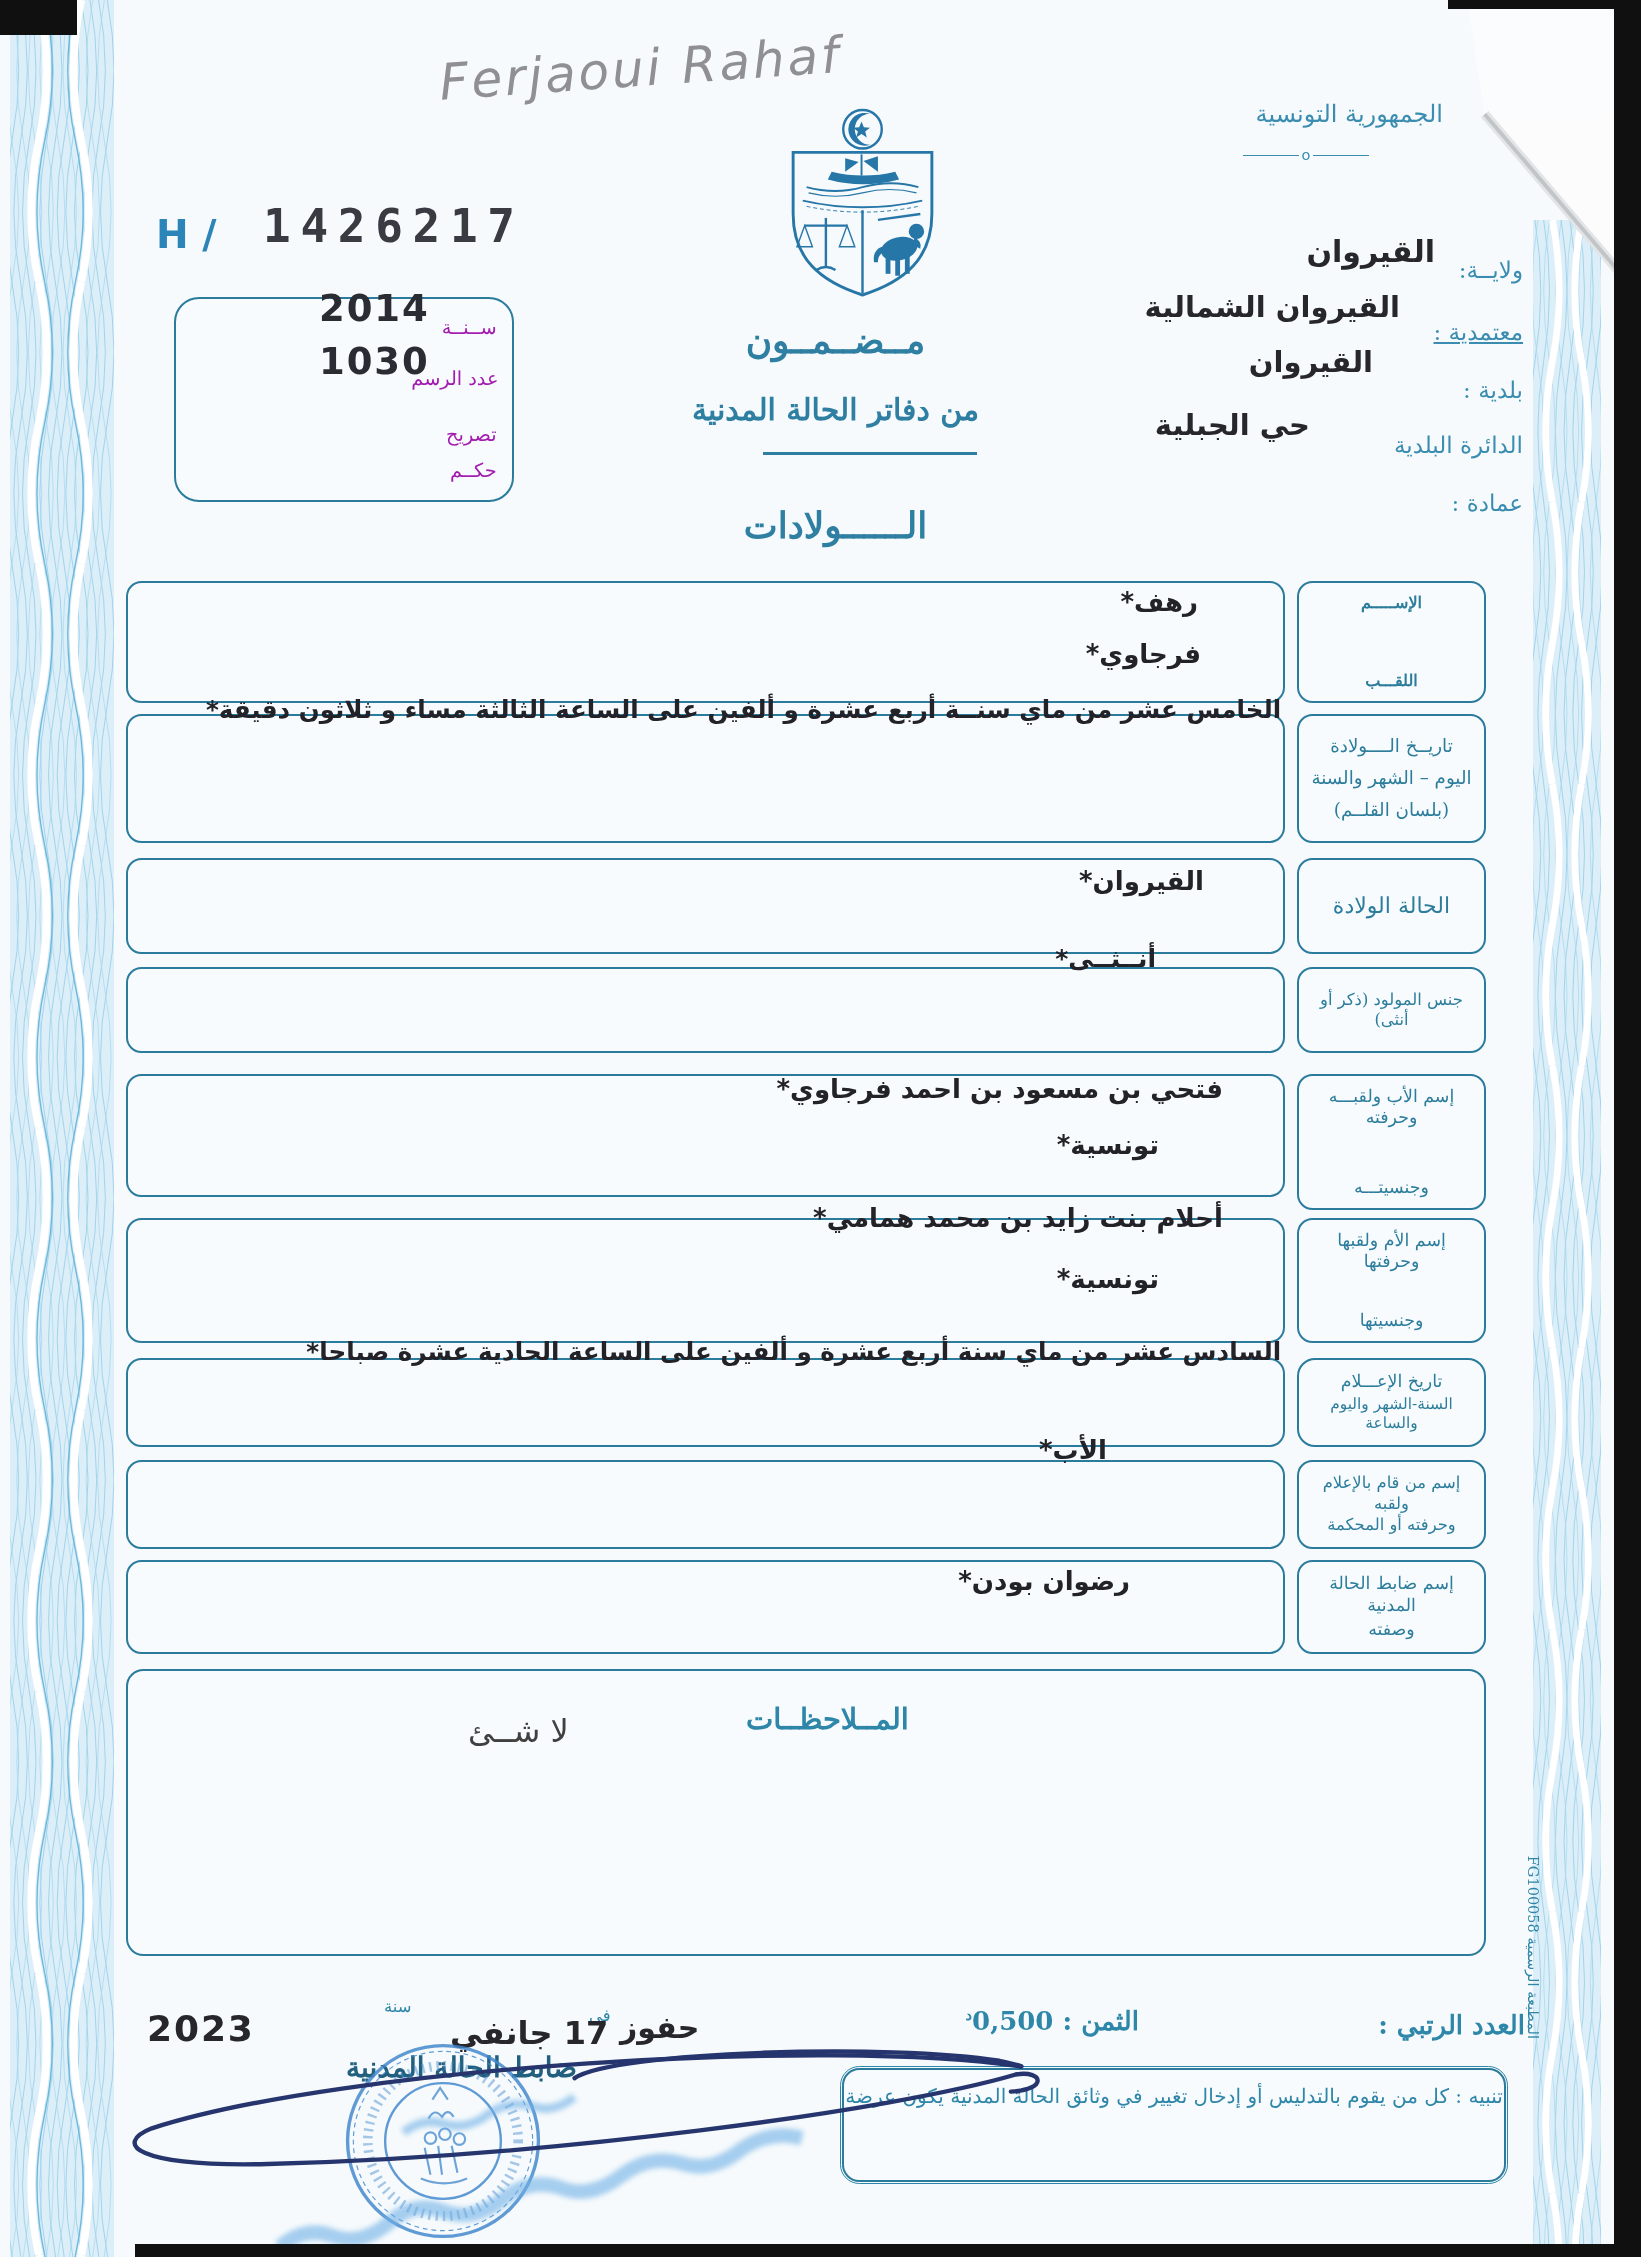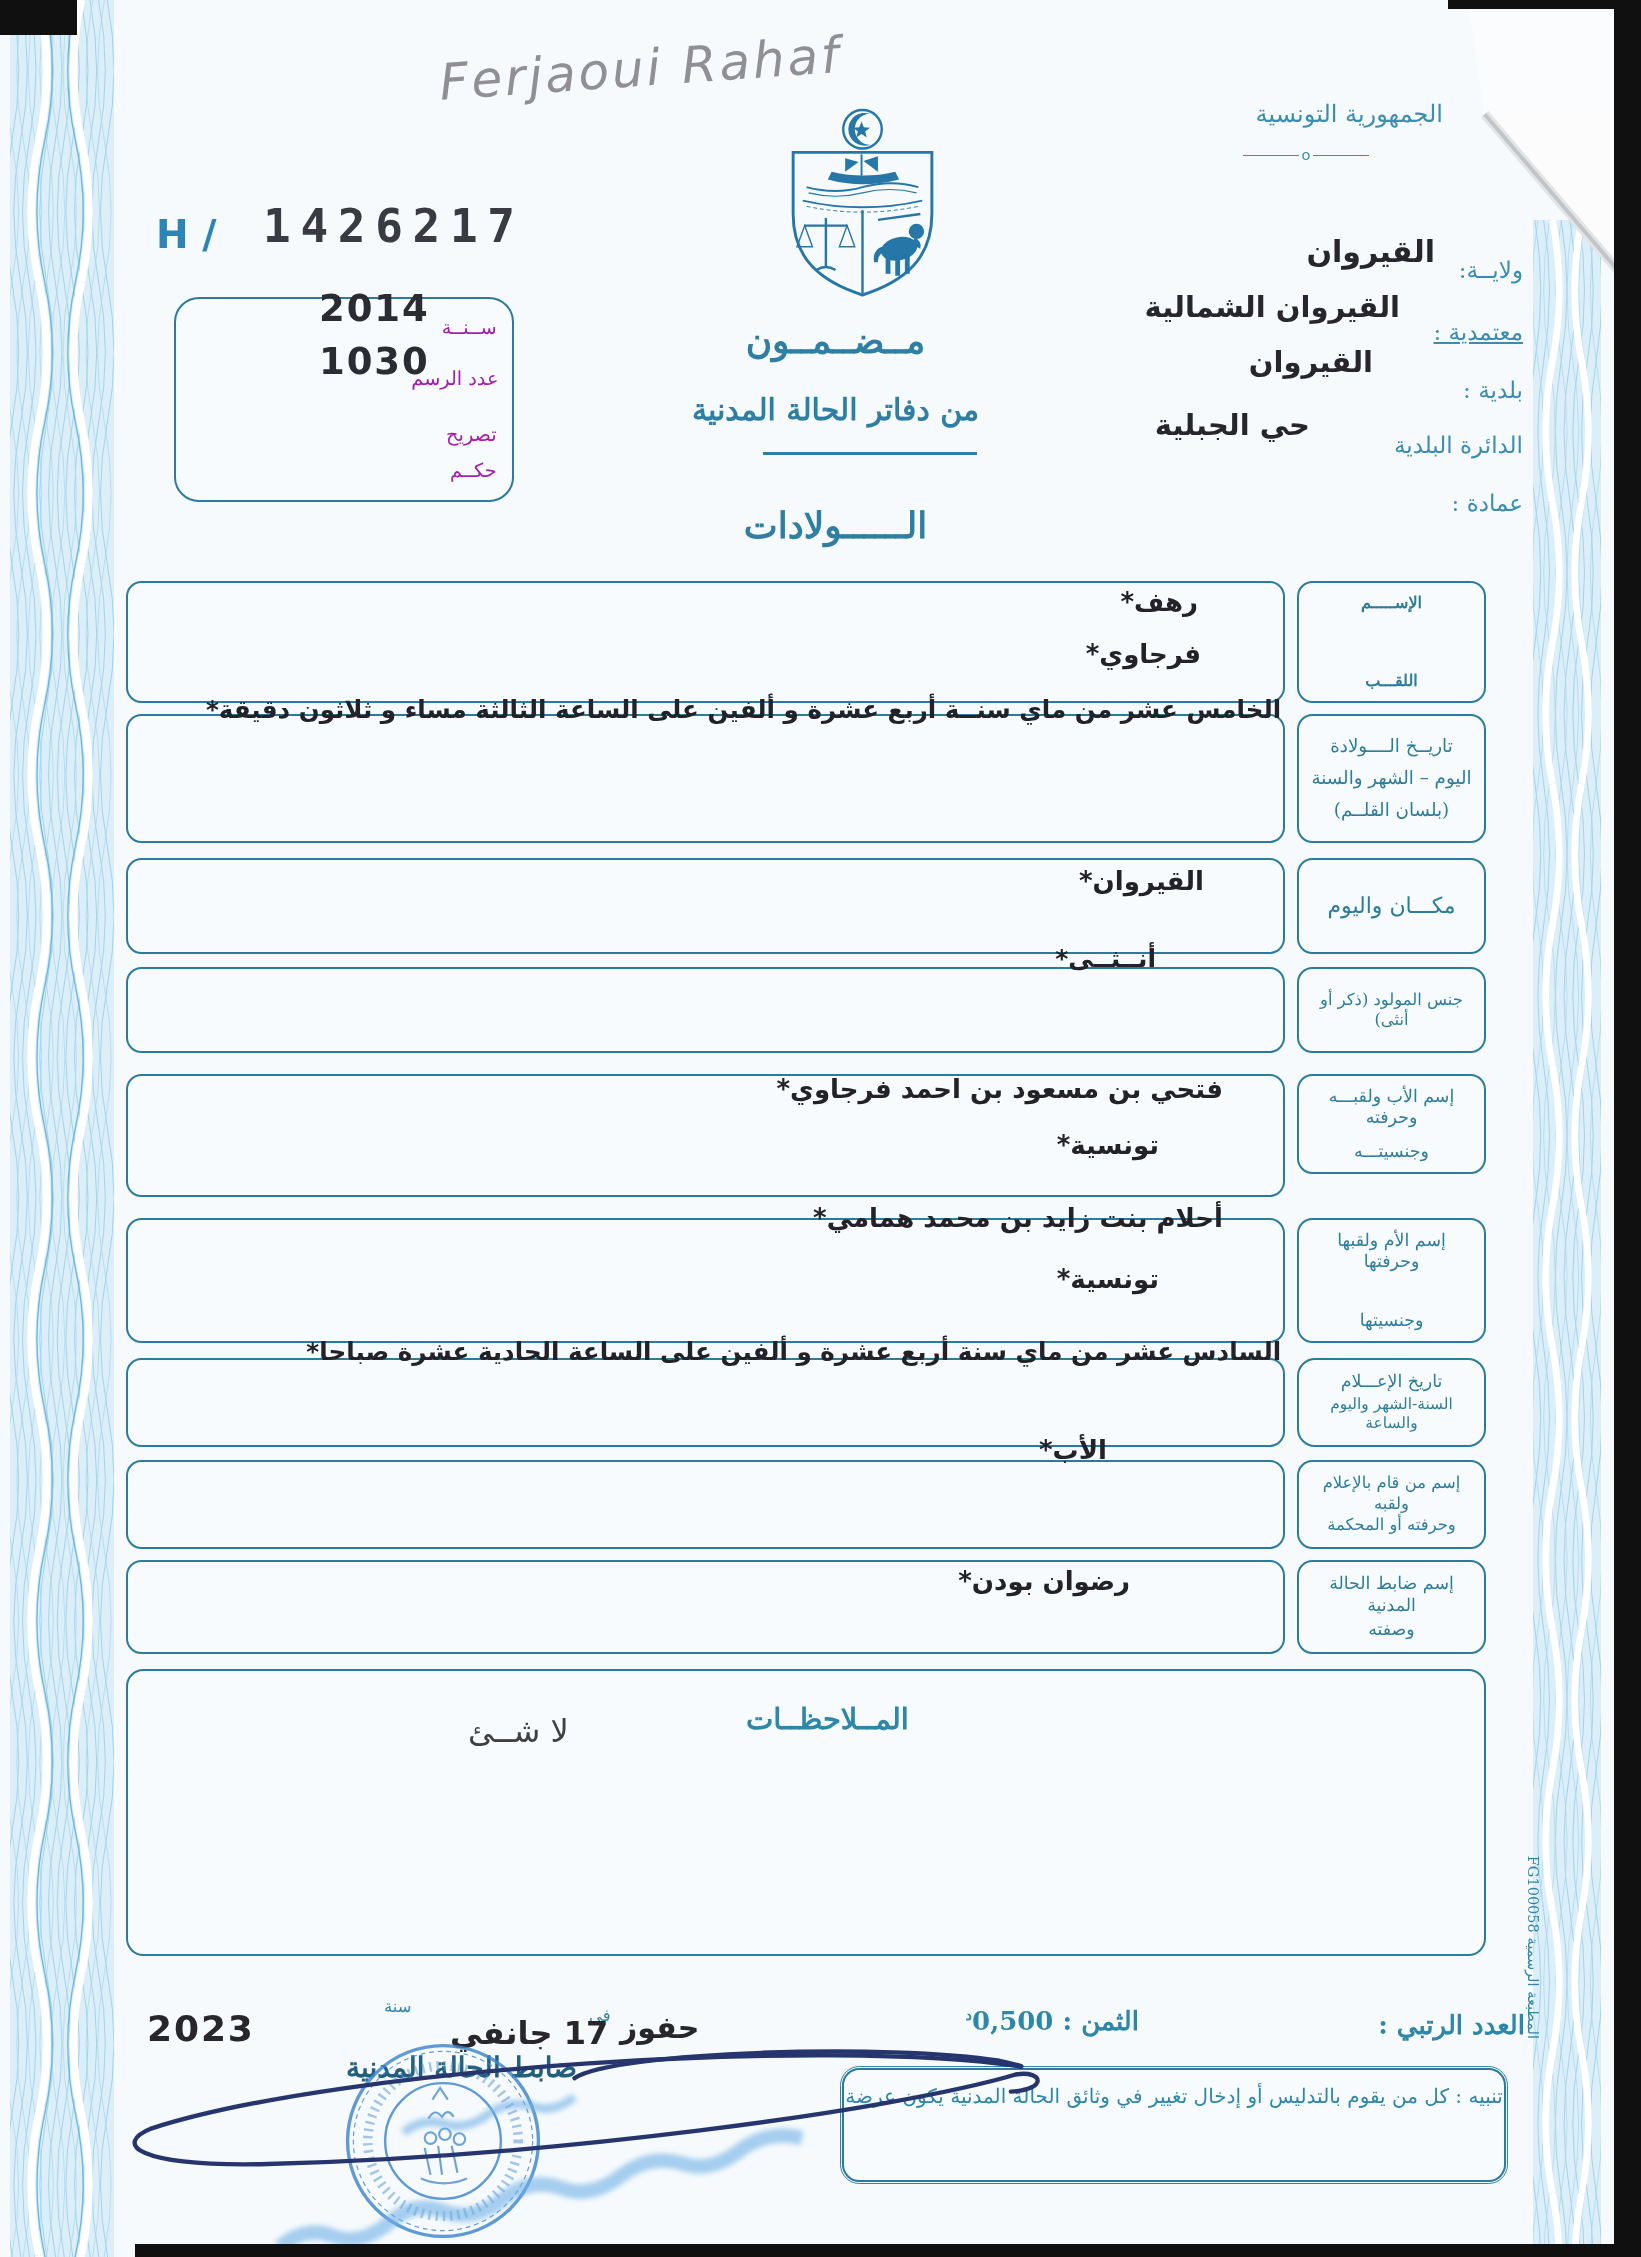--- a/index.html
+++ b/index.html
@@ -205,35 +205,35 @@
 <div class="lbox sa" style="top:714px;height:129px;">
   <div>تاريــخ الــــولادة</div>
   <div>اليوم – الشهر والسنة</div>
   <div>(بلسان القلــم)</div>
 </div>
 
 <div class="vbox" style="top:858px;height:96px;">
   <div class="val" style="right:79px;top:5.8px;">القيروان*</div>
 </div>
 <div class="lbox c" style="top:858px;height:96px;font-size:22px;">
-  <div>مكـــان واليوم</div>
+  <div>الحالة الولادة</div>
 </div>
 
 <div class="vbox" style="top:967px;height:86px;text-align:right;">
   <div class="val" style="right:127px;top:-25px;font-size:25px;">أنــثــى*</div>
 </div>
 <div class="lbox c" style="top:967px;height:86px;font-size:16.4px;">
   <div>جنس المولود (ذكر أو أنثى)</div>
 </div>
 
 <div class="vbox" style="top:1074px;height:123px;">
   <div class="val" style="right:60px;top:-1.9px;">فتحي بن مسعود بن احمد فرجاوي*</div>
   <div class="val" style="right:124px;top:54px;">تونسية*</div>
 </div>
-<div class="lbox" style="top:1074px;height:100px;font-size:17.4px;align-items:center;">
+<div class="lbox" style="top:1074px;height:136px;font-size:17.4px;align-items:center;">
   <div>إسم الأب ولقبـــه وحرفته</div>
   <div>وجنسيتـــه</div>
 </div>
 
 <div class="vbox" style="top:1218px;height:125px;">
   <div class="val" style="right:60px;top:-17.4px;">أحلام بنت زايد بن محمد همامي*</div>
   <div class="val" style="right:124px;top:44px;">تونسية*</div>
 </div>
 <div class="lbox" style="top:1218px;height:125px;font-size:17.4px;">
   <div>إسم الأم ولقبها وحرفتها</div>

